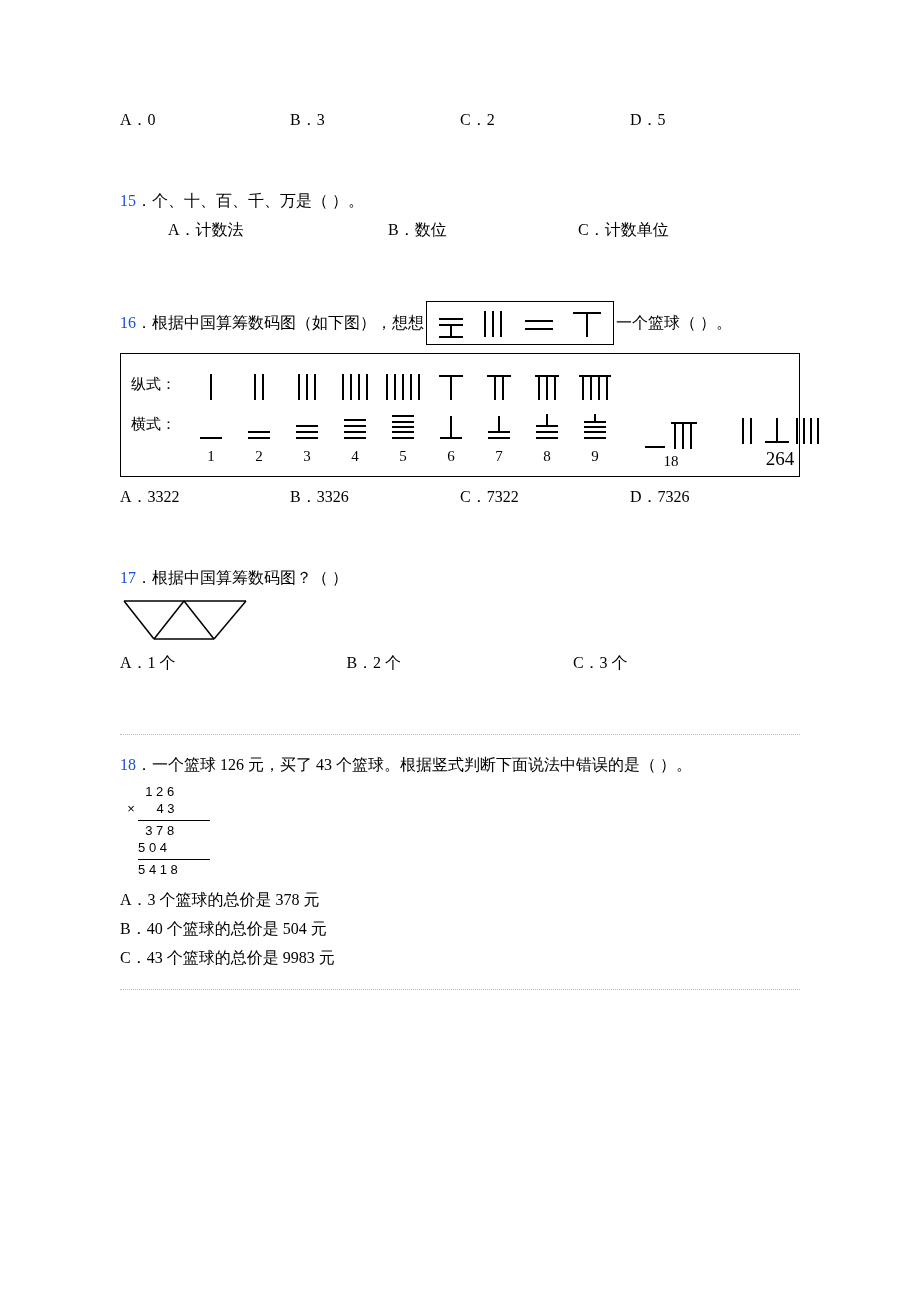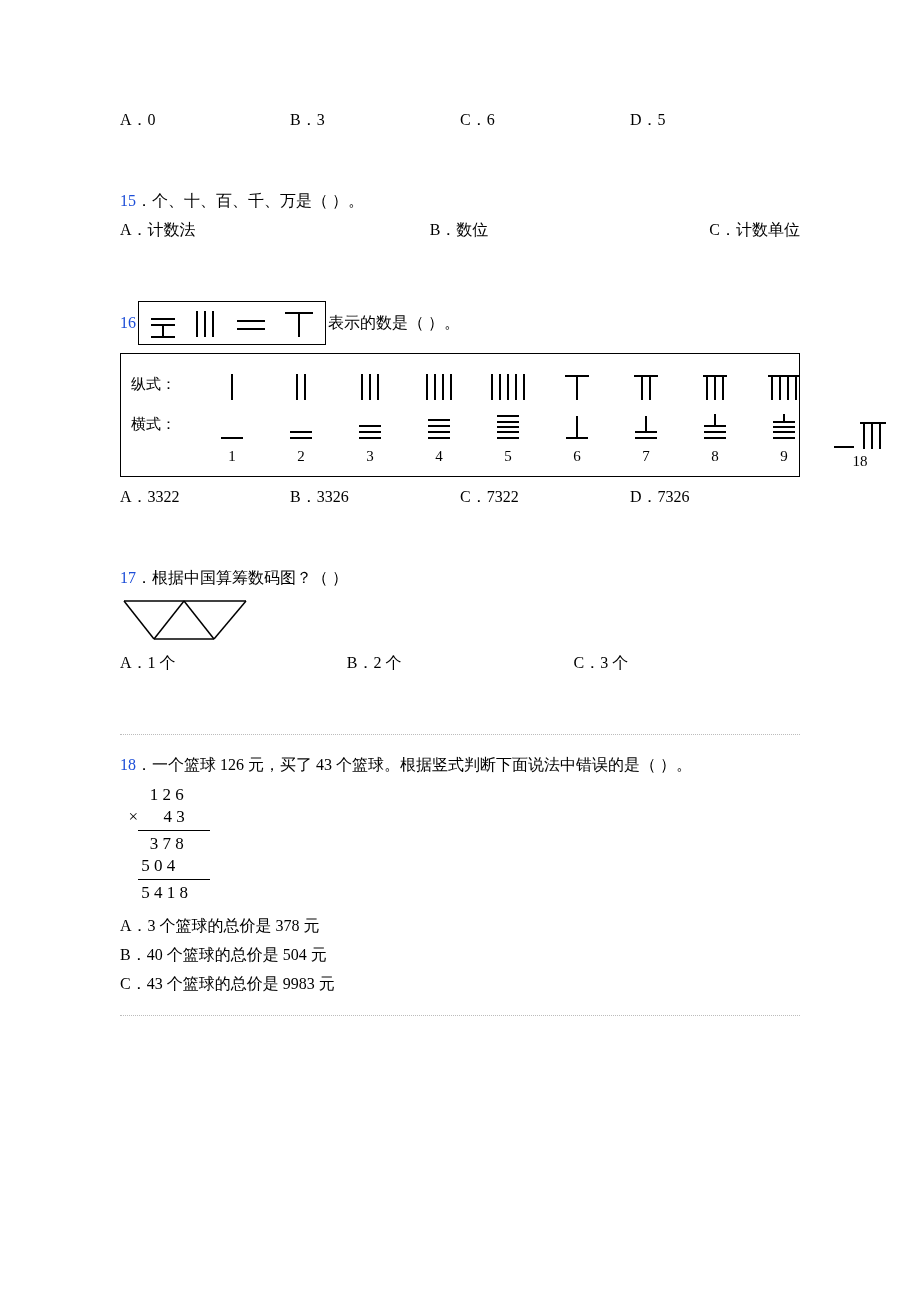--- a/index.html
+++ b/index.html
@@ -11,21 +11,20 @@
     color: #000;
     width: 920px;
   }
   .page {
     padding: 110px 120px 60px 120px;
   }
   .options-row {
     display: flex;
     flex-wrap: wrap;
     margin-bottom: 60px;
-    justify-content: space-between;
   }
   .opt {
     white-space: nowrap;
   }
   .w4 .opt { width: 25%; }
   .w3 .opt { width: 33.3%; }
   .q-num {
     color: #1d4ed8;
   }
   .q-stem {
@@ -51,21 +50,20 @@
   .q16-box svg { display: block; }
   .q16-table {
     border: 1px solid #000;
     padding: 12px 10px 6px 10px;
     margin-bottom: 10px;
   }
   .q16-row {
     display: flex;
     align-items: center;
     margin-bottom: 4px;
-    gap: 21px;
   }
   .q16-label {
     width: 56px;
     font-size: 15px;
   }
   .q16-cell {
     width: 48px;
     display: flex;
     justify-content: center;
     align-items: flex-end;
@@ -90,22 +88,22 @@
   .q16-right-top > div, .q16-right-bot > div {
     display: flex;
     flex-direction: column;
     align-items: center;
     margin: 0 18px;
   }
   .q17-fig {
     margin: 6px 0;
   }
   .q18-calc {
-    font-family: Liberation Serif, serif;
-    font-size: 17px;
+    font-family: Liberation Sans, sans-serif;
+    font-size: 13px;
     line-height: 1.3;
     margin: 0 0 12px 0;
   }
   .q18-calc .line {
     white-space: pre;
   }
   .q18-calc .rule {
     border-top: 1px solid #000;
     width: 72px;
     margin: 2px 0 2px 18px;
@@ -122,38 +120,39 @@
   }
 </style>
 </head>
 <body>
 
 <div class="page">
 
   <div class="options-row w4">
     <span class="opt">A．0</span>
     <span class="opt">B．3</span>
-    <span class="opt">C．6</span>
+    <span class="opt">C．2</span>
     <span class="opt">D．5</span>
   </div>
 
   <div class="q-block">
     <div class="q-stem">
       <span class="q-num">15</span><span>．个、十、百、千、万是（   ）。</span>
     </div>
-    <div class="options-row" style="margin-bottom:0;">
+    <div class="options-row" style="margin-bottom:0;margin-left:48px;">
       <span class="opt" style="width:220px;">A．计数法</span>
       <span class="opt" style="width:190px;">B．数位</span>
       <span class="opt">C．计数单位</span>
     </div>
   </div>
 
   <div class="q-block">
     <div class="q16-stem">
       <span class="q-num">16</span>
+        <span>．根据中国算筹数码图（如下图），想想</span>
       <span class="q16-box">
         <svg width="170" height="32" viewBox="0 0 170 32">
           <g stroke="#000" stroke-width="2" fill="none">
 
             <line x1="4" y1="12" x2="28" y2="12"></line>
             <line x1="4" y1="18" x2="28" y2="18"></line>
             <line x1="16" y1="18" x2="16" y2="30"></line>
             <line x1="4" y1="30" x2="28" y2="30"></line>
 
             <line x1="50" y1="4" x2="50" y2="30"></line>
@@ -161,21 +160,21 @@
             <line x1="66" y1="4" x2="66" y2="30"></line>
 
             <line x1="90" y1="14" x2="118" y2="14"></line>
             <line x1="90" y1="22" x2="118" y2="22"></line>
 
             <line x1="138" y1="6" x2="166" y2="6"></line>
             <line x1="152" y1="6" x2="152" y2="30"></line>
           </g>
         </svg>
       </span>
-      <span>表示的数是（  ）。</span>
+      <span>一个篮球（  ）。</span>
     </div>
 
     <div class="q16-table">
       <div style="display:flex;">
         <div style="flex:0 0 auto;">
 
           <div class="q16-row">
             <div class="q16-label">纵式：</div>
             <div class="q16-cell">
                 <svg width="36" height="30">

